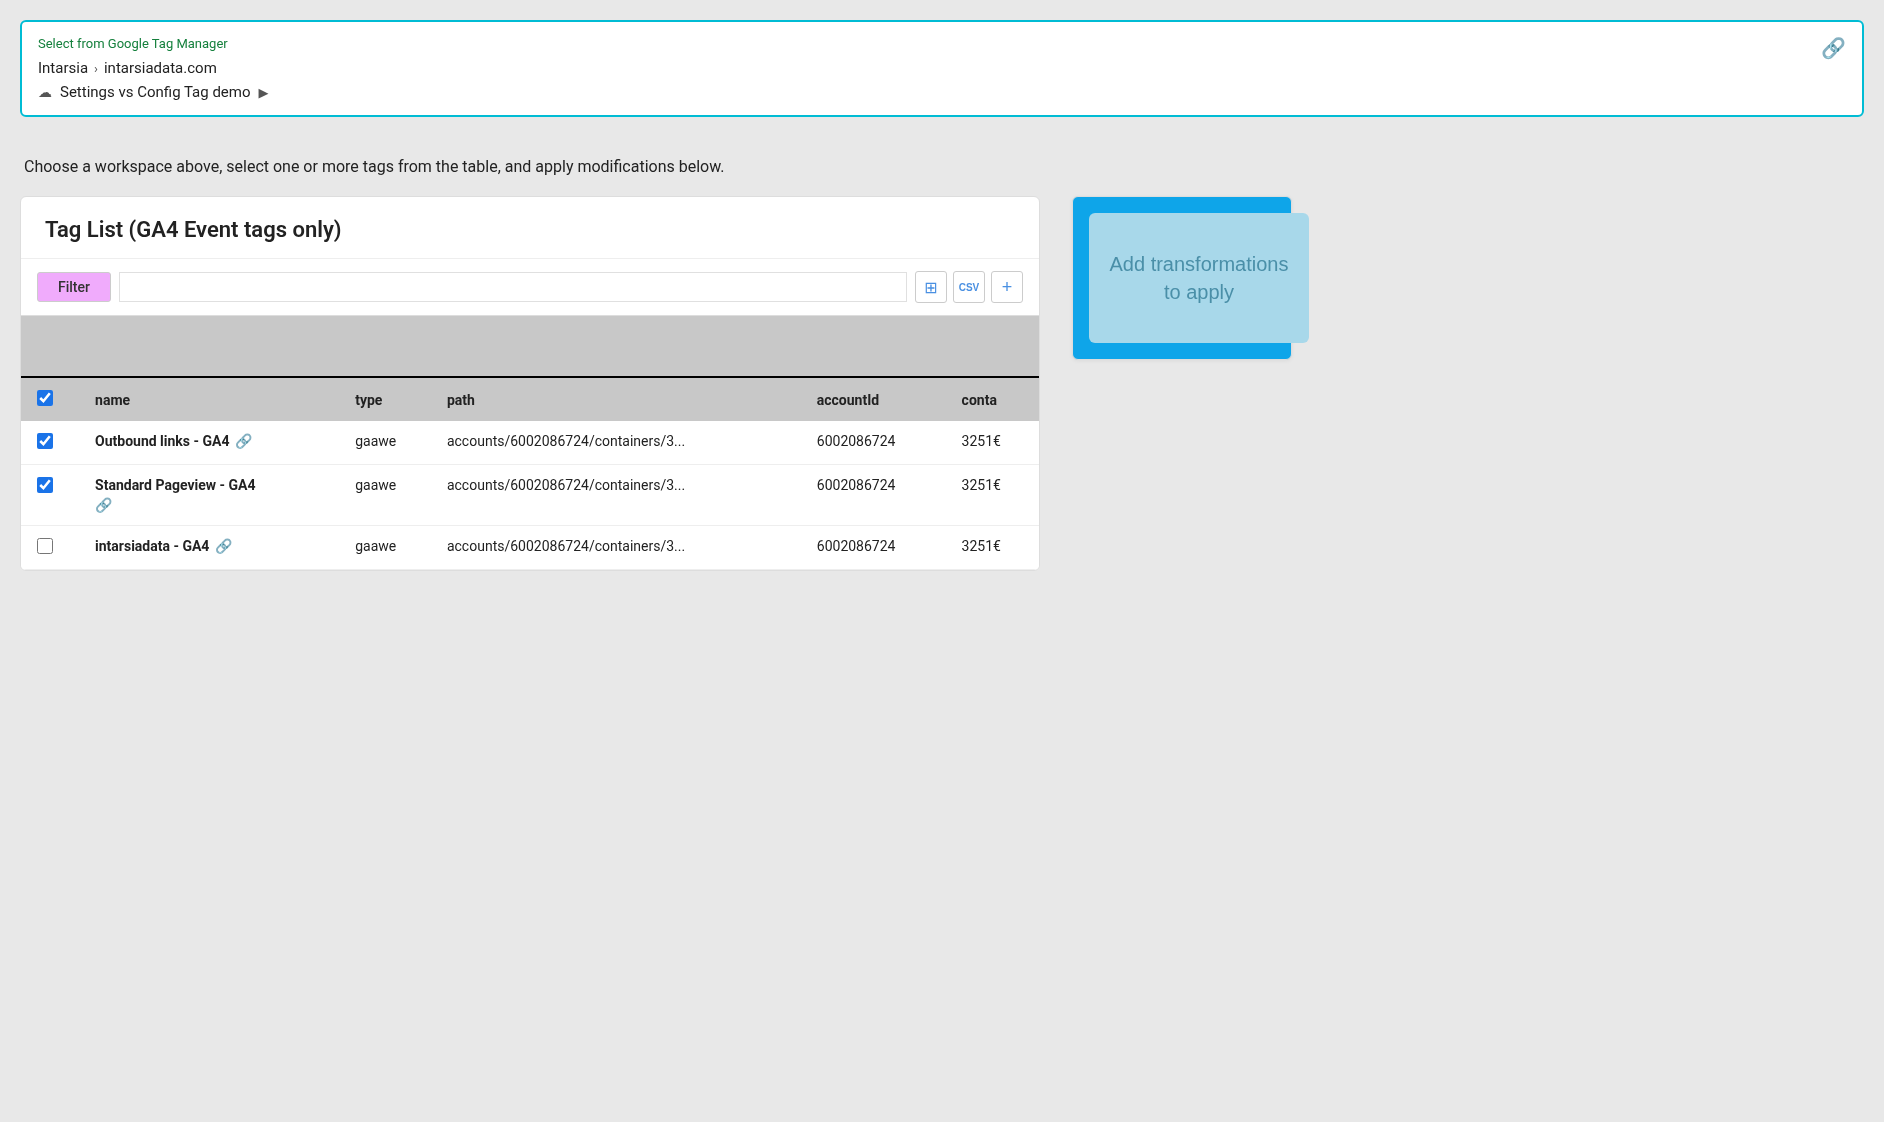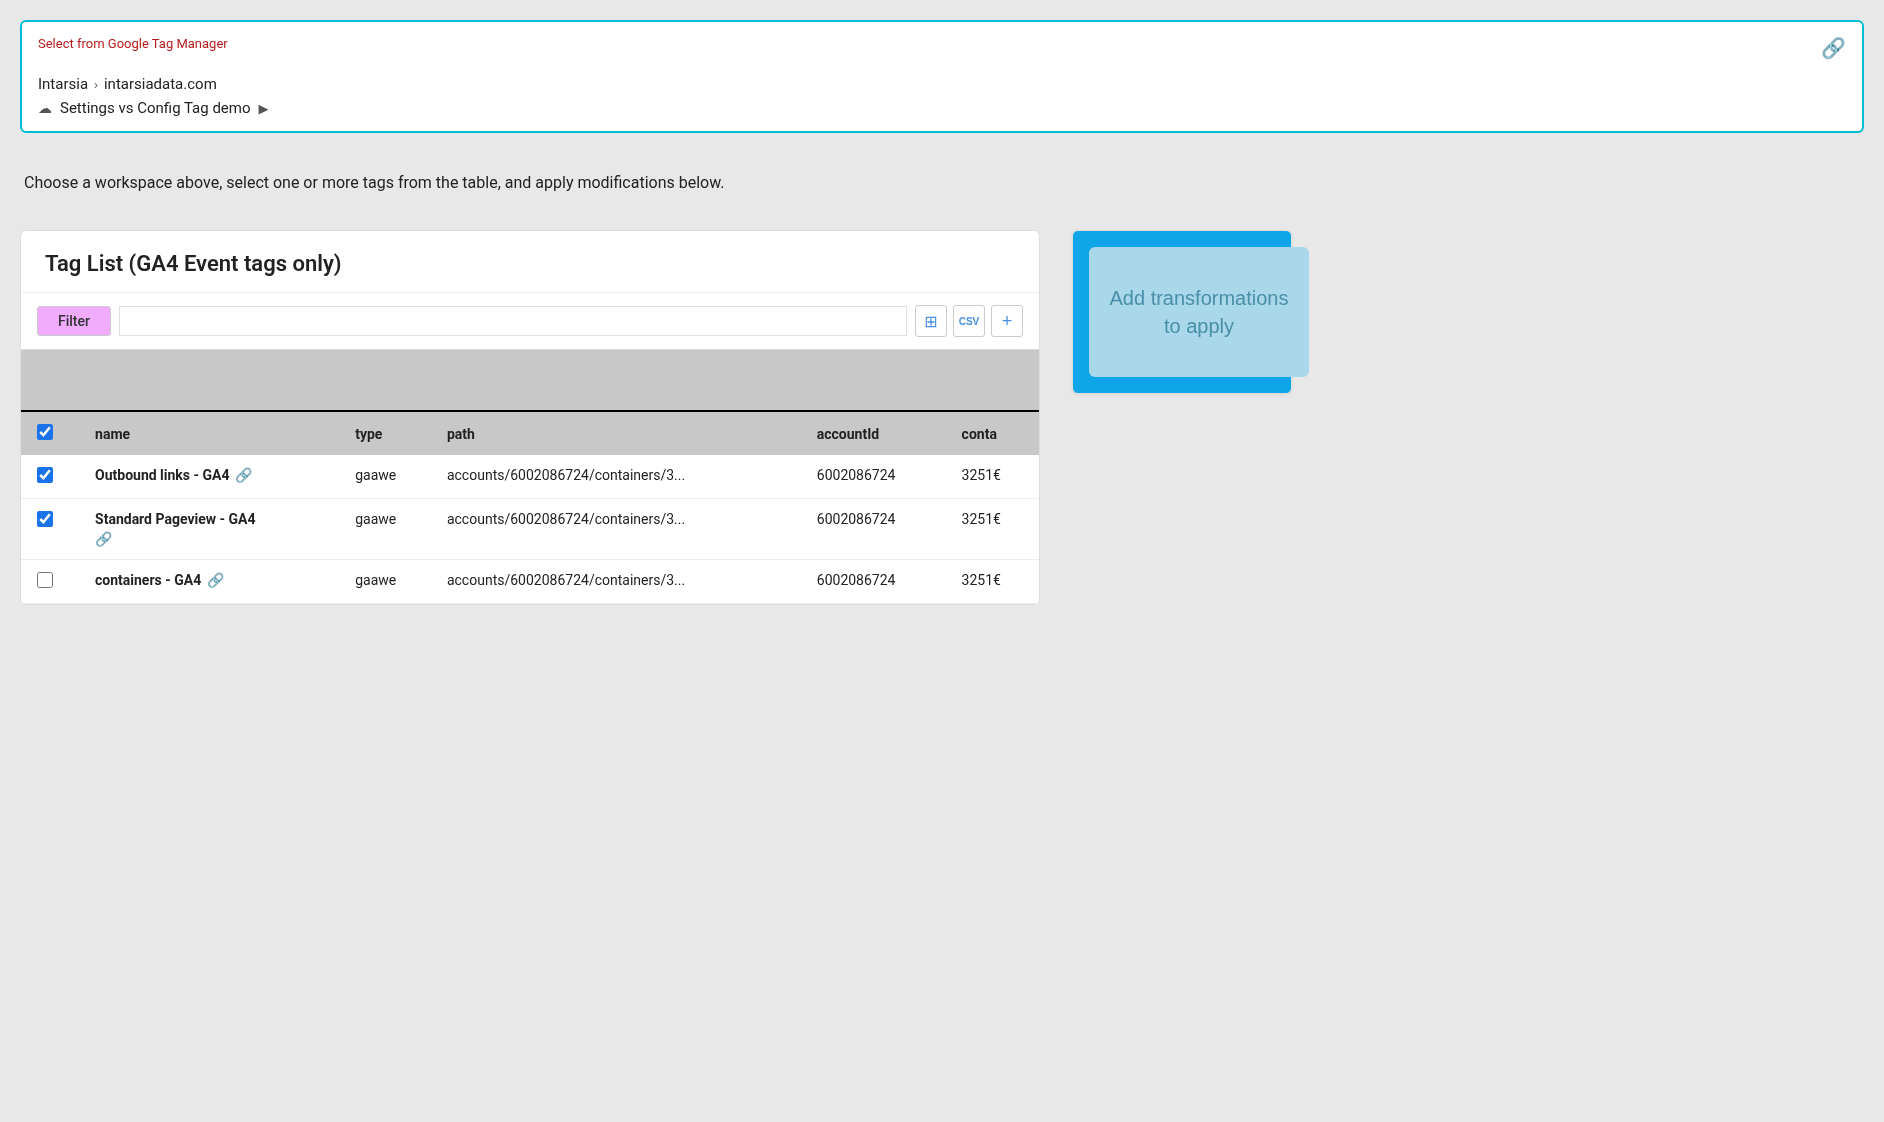--- a/index.html
+++ b/index.html
@@ -14,22 +14,22 @@
     .gtm-selector {
       background: white;
       border: 2px solid #00bcd4;
       border-radius: 6px;
       padding: 14px 16px;
       margin-bottom: 40px;
       position: relative;
     }
     .gtm-selector-label {
       font-size: 13px;
-      color: #b91c1c;
-      margin-bottom: 24px;
+      color: #15803d;
+      margin-bottom: 8px;
     }
     .gtm-breadcrumb {
       font-size: 15px;
       color: #222;
       display: flex;
       align-items: center;
       gap: 6px;
       margin-bottom: 6px;
     }
     .gtm-breadcrumb .chevron {
@@ -56,21 +56,21 @@
       top: 14px;
       right: 16px;
       color: #00bcd4;
       font-size: 20px;
     }
 
     
     .instruction-text {
       font-size: 16px;
       color: #222;
-      margin-bottom: 38px;
+      margin-bottom: 20px;
       padding-left: 4px;
     }
 
     
     .main-content {
       display: flex;
       gap: 32px;
       align-items: flex-start;
     }
 
@@ -350,21 +350,21 @@
             <td>6002086724</td>
             <td>3251€</td>
           </tr>
 
           <tr>
             <td>
               <input type="checkbox" class="row-checkbox" style="">
             </td>
             <td class="tag-name-cell">
               <div class="tag-name-link-row">
-                <span>containers - GA4</span>
+                <span>intarsiadata - GA4</span>
                 <span class="link-icon-cell">🔗</span>
               </div>
             </td>
             <td>gaawe</td>
             <td class="path-cell">accounts/6002086724/containers/3...</td>
             <td>6002086724</td>
             <td>3251€</td>
           </tr>
         </tbody>
       </table>

